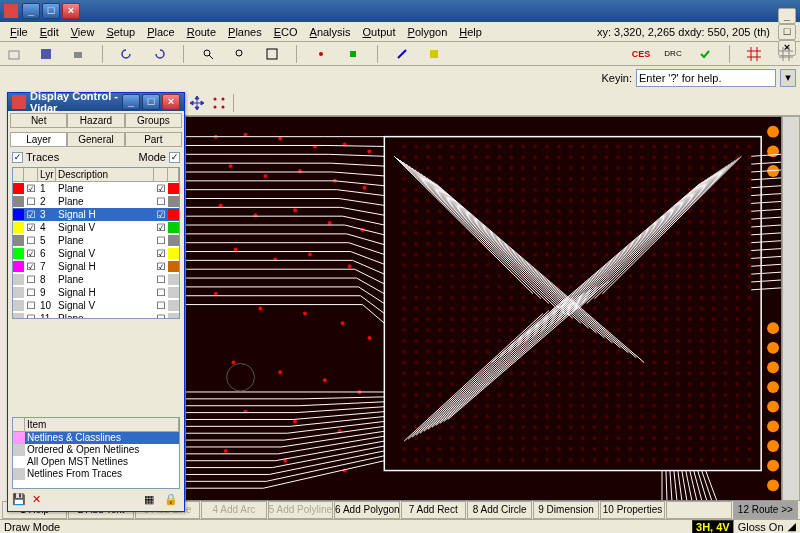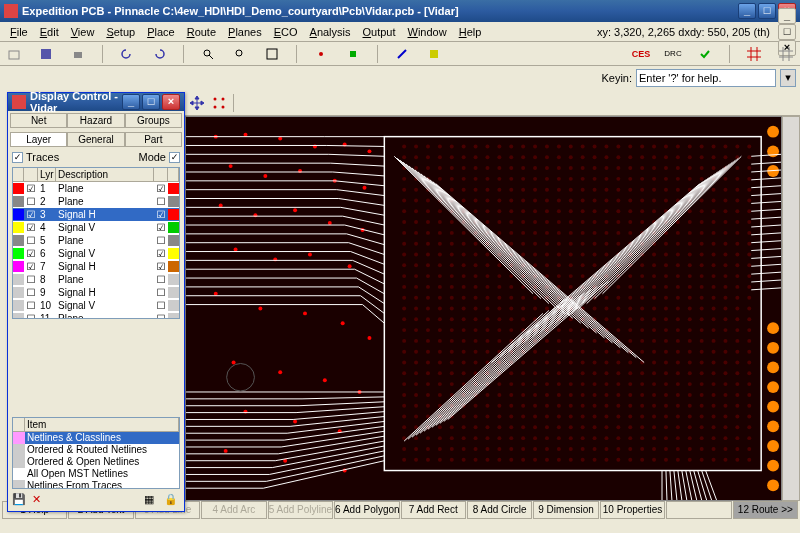--- a/index.html
+++ b/index.html
@@ -61,39 +61,38 @@
 .iswatch { width: 12px; flex: 0 0 12px; }
 .itext { flex: 1; font-size: 10px; padding: 0 2px; }
 .dcbottom { display: flex; padding: 2px 4px; gap: 4px; align-items: center; margin-top: auto; }
 .dcbottom .ic { width: 16px; height: 16px; }
 </style>
 </head>
 <body>
 
 <div class="titlebar">
   <div class="icon"></div>
-  <div class="title">Expedition PCB - Pinnacle  C:\4ew_HDI\HDI_Demo_courtyard\Pcb\Vidar.pcb - [Vidar]</div>
   <div class="wbtns">
     <div class="wbtn">_</div>
     <div class="wbtn">□</div>
     <div class="wbtn red">×</div>
   </div>
 </div>
 <div class="menubar">
   <span>File</span>
   <span>Edit</span>
   <span>View</span>
   <span>Setup</span>
   <span>Place</span>
   <span>Route</span>
   <span>Planes</span>
   <span>ECO</span>
   <span>Analysis</span>
   <span>Output</span>
-  <span>Window</span>
+  <span>Polygon</span>
   <span>Help</span>
   <div class="coords">xy: 3,320, 2,265   dxdy: 550, 205  (th)</div>
   <div class="wbtns">
     <div class="wbtn" style="background:#ece9d8;color:#000;border-color:#aca899">_</div>
     <div class="wbtn" style="background:#ece9d8;color:#000;border-color:#aca899">□</div>
     <div class="wbtn" style="background:#ece9d8;color:#000;border-color:#aca899">×</div>
   </div>
 </div>
 <div class="toolbar">
   <div class="tbtn">
@@ -1311,20 +1310,28 @@
       <div class="fnbtn disabled">4 Add Arc</div>
       <div class="fnbtn disabled">5 Add Polyline</div>
       <div class="fnbtn">6 Add Polygon</div>
       <div class="fnbtn">7 Add Rect</div>
       <div class="fnbtn">8 Add Circle</div>
       <div class="fnbtn">9 Dimension</div>
       <div class="fnbtn">10 Properties</div>
       <div class="fnbtn"></div>
       <div class="fnbtn last">12 Route &gt;&gt;</div>
     </div>
+  <div class="statusbar">
+    <span>Draw Mode</span>
+    <div class="right">
+      <span class="sind">3H, 4V</span>
+      <span>Gloss On</span>
+      <span>◢</span>
+    </div>
+  </div>
 </div>
 
 <div class="dcwin">
   <div class="titlebar">
     <div class="icon"></div>
     <div class="title">Display Control - Vidar</div>
     <div class="wbtns">
       <div class="wbtn">_</div>
       <div class="wbtn">□</div>
       <div class="wbtn red">×</div>
@@ -1453,24 +1460,20 @@
         <div style="width:12px"></div>
         <div style="flex:1">Item</div>
       </div>
     <div id="itemrows">
         <div class="irow sel">
           <div class="iswatch" style="background:#f9f"></div>
           <div class="itext">Netlines &amp; Classlines</div>
         </div>
         <div class="irow">
           <div class="iswatch" style="background:#ccc"></div>
-          <div class="itext">Ordered &amp; Routed Netlines</div>
-        </div>
-        <div class="irow">
-          <div class="iswatch" style="background:#ccc"></div>
           <div class="itext">Ordered &amp; Open Netlines</div>
         </div>
         <div class="irow">
           <div class="iswatch" style="background:#fff"></div>
           <div class="itext">All Open MST Netlines</div>
         </div>
         <div class="irow">
           <div class="iswatch" style="background:#ccc"></div>
           <div class="itext">Netlines From Traces</div>
         </div>

